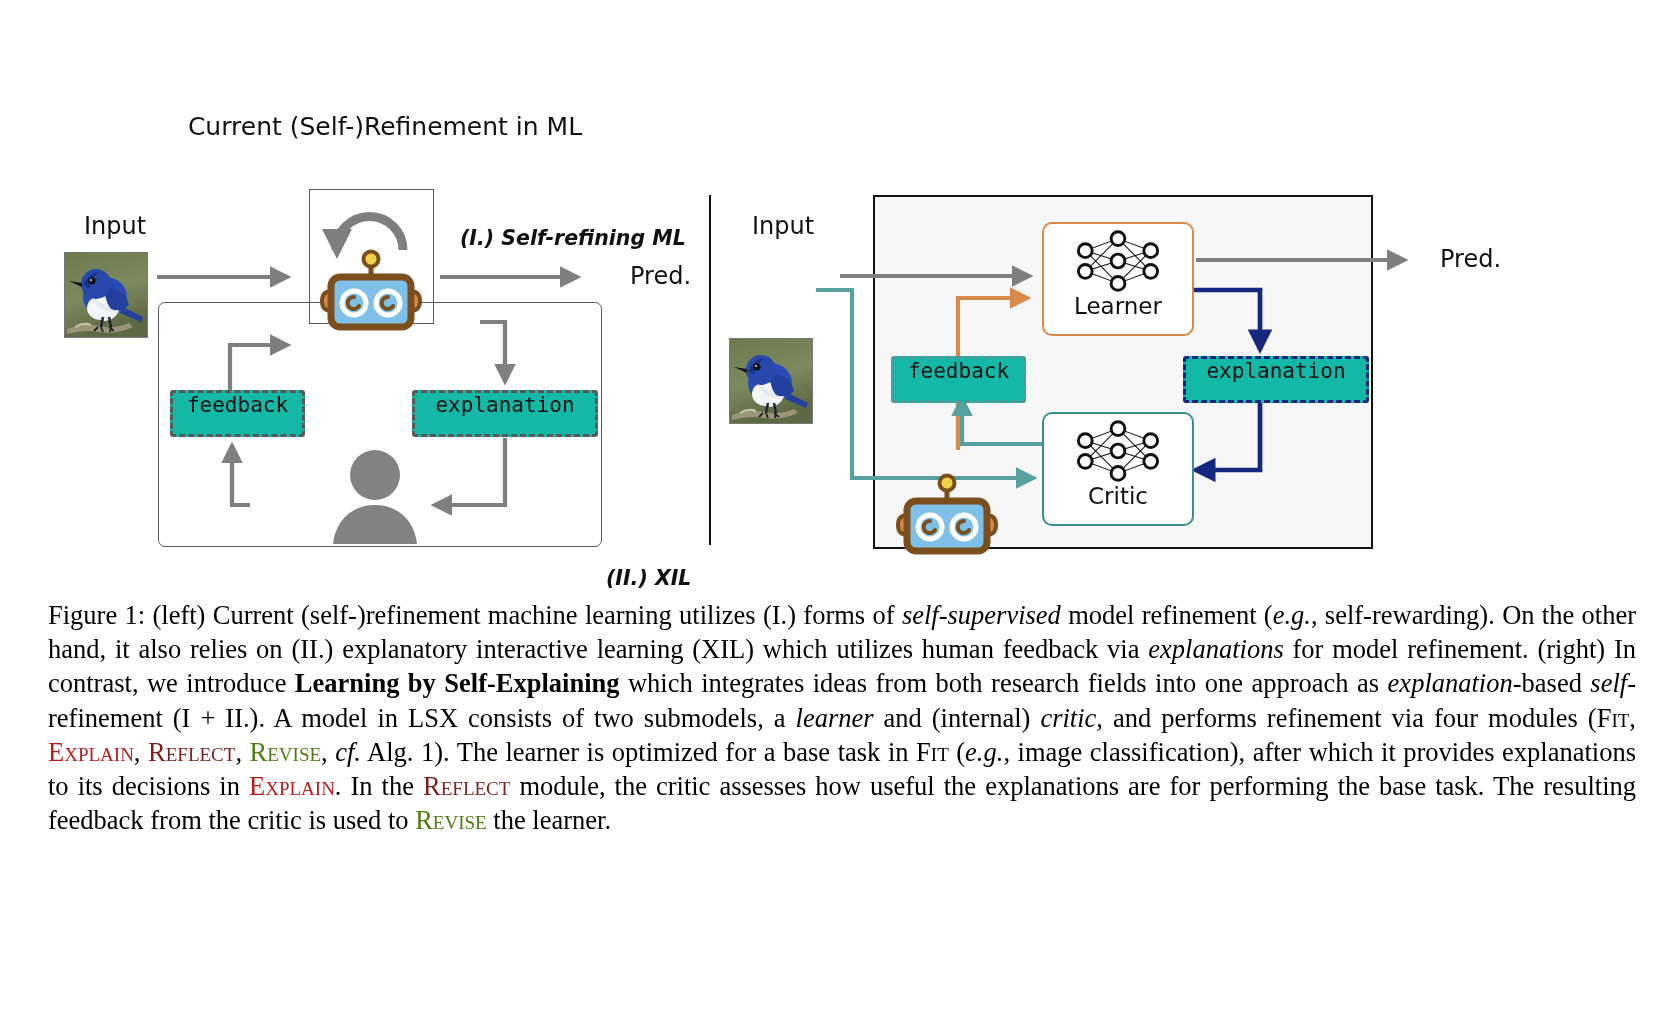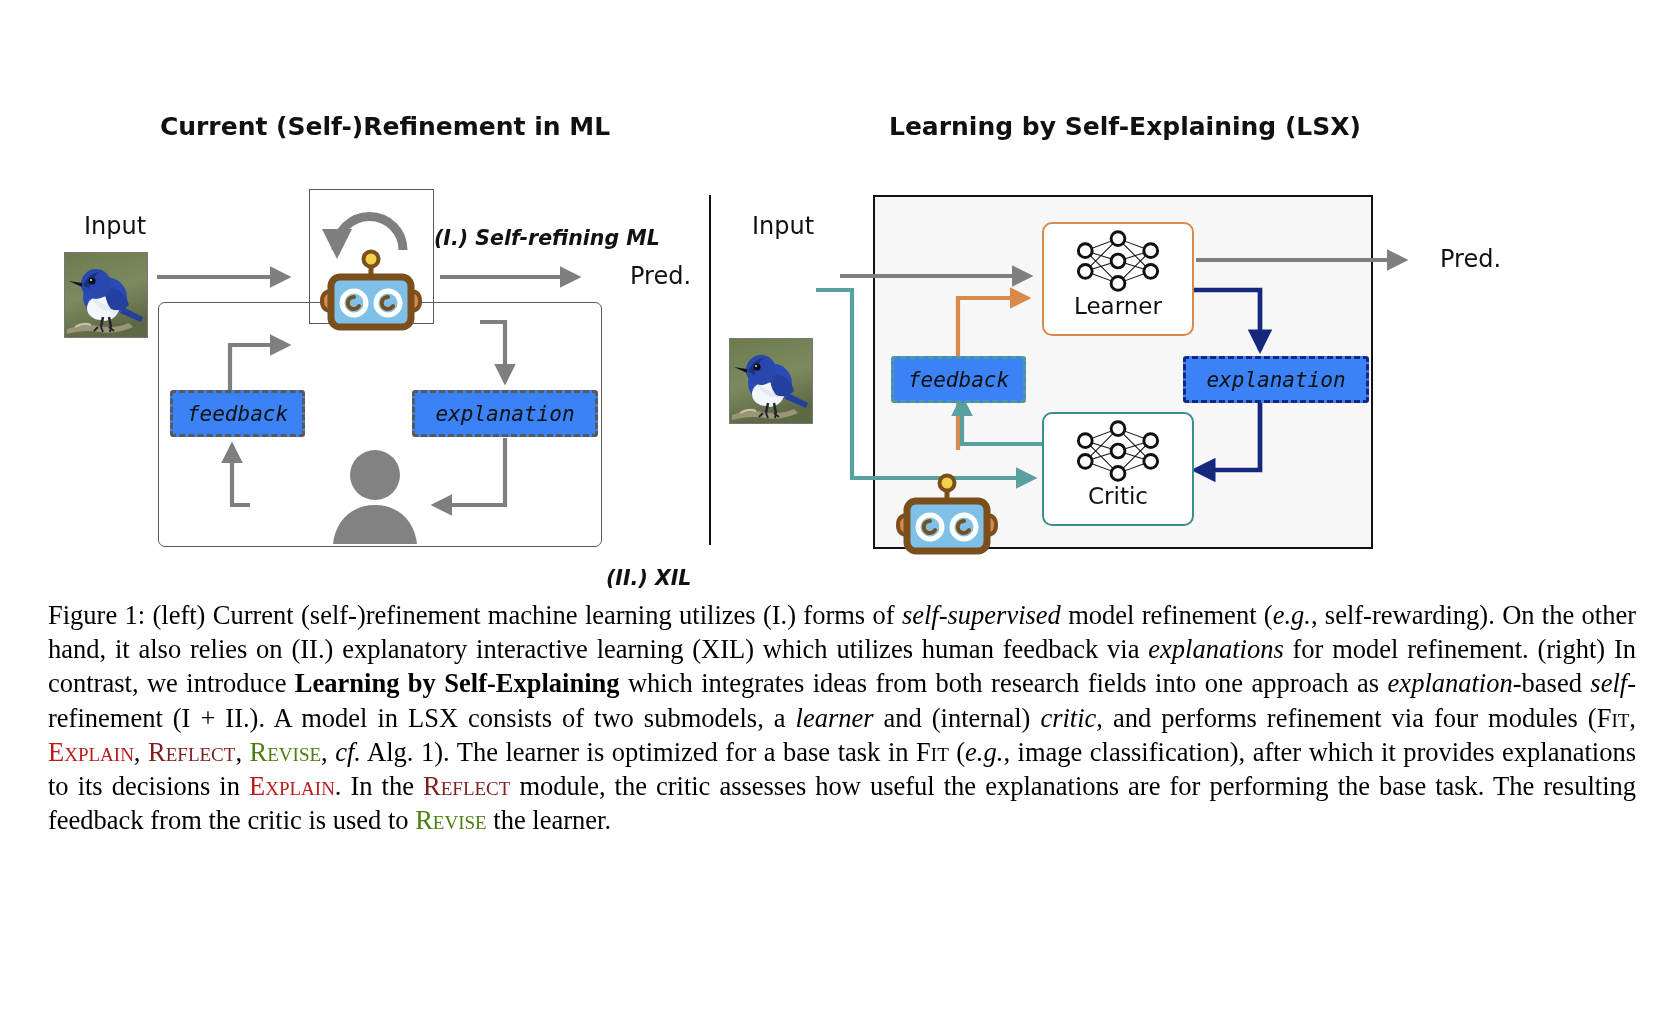--- a/index.html
+++ b/index.html
@@ -4,21 +4,21 @@
 <style>
   html,body{margin:0;padding:0;background:#fff;}
   body{width:1680px;height:1020px;font-family:"Liberation Sans",sans-serif;overflow:hidden;}
   #root{position:relative;width:1680px;height:1020px;}
 
   .abs{position:absolute;}
 
   
   .panel-title{
     font-family:"DejaVu Sans",sans-serif;
-    font-weight:bold;font-size:25px;color:#111;
+    font-weight:normal;font-size:25px;color:#111;
     text-align:center;white-space:nowrap;
   }
   .sub-title{
     font-family:"DejaVu Sans",sans-serif;
     font-weight:bold;font-style:italic;font-size:20.5px;color:#111;
     white-space:nowrap;
     margin-top:30px;
   }
   .plain-label{
     font-family:"DejaVu Sans",sans-serif;
@@ -31,23 +31,22 @@
   .box-caption{
     font-family:"DejaVu Sans",sans-serif;
     font-size:23px;color:#111;text-align:center;white-space:nowrap;
   }
 
   
   .frame{border:1.6px solid #595959;background:transparent;}
   .frame-round{border:1.6px solid #595959;border-radius:7px;background:transparent;}
   .dashbox{
     border:3px dashed #595959;border-radius:3px;
-    display:flex;align-items:center;justify-content:center;
-    background:#3b82f6;
-    font-style:italic;
+    display:flex;align-items:flex-start;justify-content:center;
+    background:#14b8a6;
   }
   .dashbox.teal{border-color:#4e9a9b;}
   .dashbox.navy{border-color:#15287e;}
 
   .lsx-outer{border:2.2px solid #111;background:#f7f7f7;}
   .nnbox{
     border:2.2px solid #d98a4a;border-radius:10px;background:#fff;
     display:flex;flex-direction:column;align-items:center;justify-content:flex-start;
   }
   .nnbox.teal{border-color:#3c8d8d;}
@@ -112,21 +111,21 @@
       <circle cx="27" cy="28" r="3.6" fill="#0c0e13"></circle>
       <circle cx="26" cy="27" r="1.1" fill="#ffffff" opacity="0.85"></circle>
 
       <path d="M38 64 L36 74 M44 64 L46 74" stroke="#20222a" stroke-width="2.4" fill="none"></path>
       <path d="M33 74 l-4 4 M36 74 l2 5 M44 74 l5 4 M46 74 l-1 5" stroke="#20222a" stroke-width="1.8" fill="none"></path>
     </svg>
   </div>
 
   <div class="abs frame" style="left:309px;top:189px;width:123px;height:133px;"></div>
 
-  <div class="abs sub-title" style="left:434px;top:196px;">(I.) Self-refining ML</div>
+  <div class="abs sub-title" style="left:460px;top:196px;">(I.) Self-refining ML</div>
 
   <div class="abs divider" style="left:709px;top:195px;width:2px;height:350px;"></div>
 
   <div class="abs frame-round" style="left:158px;top:302px;width:442px;height:243px;"></div>
 
   <div class="abs sub-title" style="left:606px;top:536px;">(II.) XIL</div>
 
   <svg class="abs" style="left:0px;top:0px;" width="780" height="600" viewBox="0 0 780 600">
     <defs>
       <marker id="ahG" viewBox="0 0 10 10" refX="8.4" refY="5" markerWidth="5.2" markerHeight="5.2" orient="auto-start-reverse">
@@ -186,21 +185,20 @@
     <span class="mono-label">explanation</span>
   </div>
 
   <div class="abs" style="left:325px;top:448px;width:100px;height:96px;">
     <svg viewBox="0 0 100 96" width="100" height="96">
       <circle cx="50" cy="27" r="25" fill="#828282"></circle>
       <path d="M50 57 C24 57 10 76 8 96 L92 96 C90 76 76 57 50 57 Z" fill="#828282"></path>
     </svg>
   </div>
 
-  <div class="abs panel-title" style="left:876px;top:112px;width:498px;">Learning by Self-Explaining (LSX)</div>
 
   <div class="abs sub-title" style="left:884px;top:171px;">(I + II.) Self-refining via Explanations</div>
 
   <div class="abs plain-label" style="left:736px;top:212px;">Input</div>
 
   <div class="abs bird" style="left:729px;top:252px;width:82px;height:84px;">
     <svg viewBox="0 0 82 84" width="82" height="84">
       <rect x="0" y="0" width="82" height="84" fill="url(#bgL)"></rect>
       <path d="M2 76 Q20 70 34 73 Q50 76 64 70 L68 74 Q50 82 34 79 Q18 76 2 81 Z" fill="#9a9478"></path>
       <path d="M10 74 q8 -5 16 -2" stroke="#c9c4a4" stroke-width="2" fill="none"></path>

